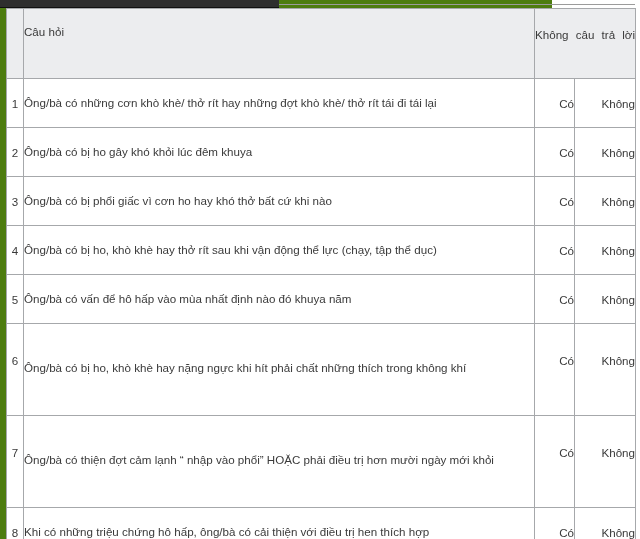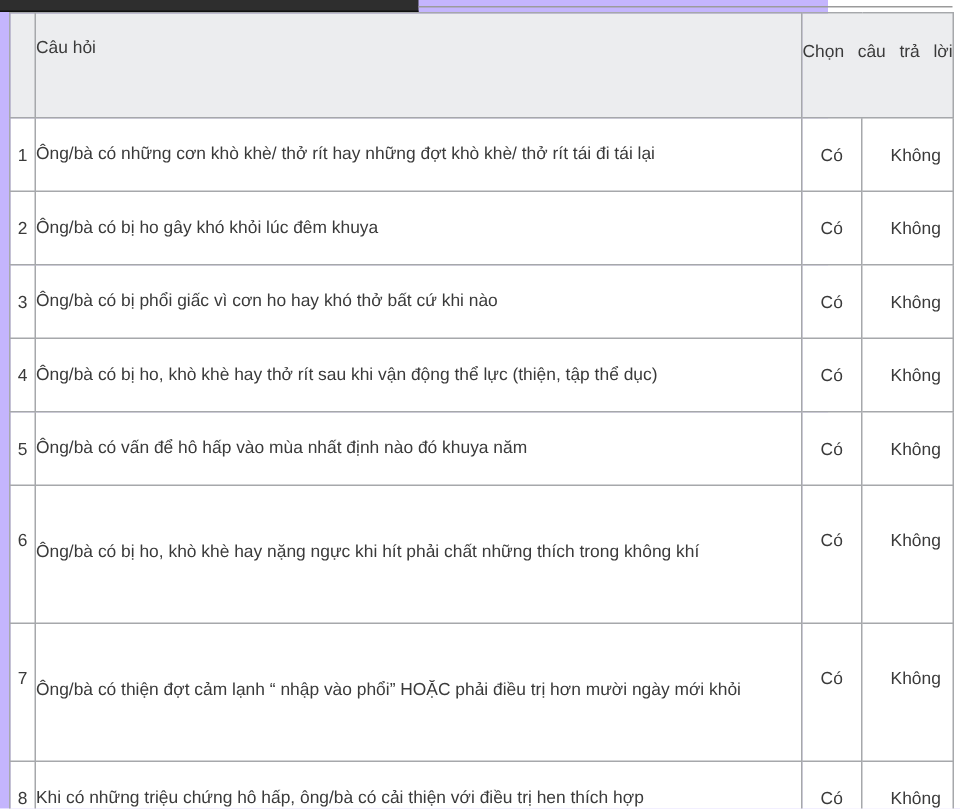--- a/index.html
+++ b/index.html
@@ -14,21 +14,21 @@
     overflow: hidden;
     font-family: "Liberation Sans", sans-serif;
     color: #3a3a3a;
     -webkit-font-smoothing: antialiased;
   }
 
   #page {
     position: relative;
     width: 552px;
     height: 539px;
-    background: #c4b5fd;
+    background: #4d7c0f;
   }
 
   
   .top-bar {
     position: absolute;
     left: 0;
     top: 0;
     width: 279px;
     height: 7px;
     background: #2e2e2e;
@@ -114,21 +114,21 @@
     text-align-last: left;
     padding: 0 9px 0 12px;
     line-height: 1.95;
     color: #3a3a3a;
   }
   td.q.multi {
     text-align: justify;
     text-align-last: left;
   }
   td.ans {
-    text-align: center;
+    text-align: right;
     padding-left: 10px;
     color: #3a3a3a;
   }
   td.ans.no {
     padding-left: 11px;
     margin-top: 11px;
   }
 
   tr.r-single td { height: 48px; }
   tr.r-double td { height: 73px; }
@@ -155,21 +155,21 @@
         <col class="c-idx">
         <col class="c-q">
         <col class="c-yes">
         <col class="c-no">
       </colgroup>
       <thead>
         <tr>
           <th class="h-idx"></th>
           <th class="h-q"><span class="hq-inner">Câu hỏi</span></th>
           <th class="h-ans" colspan="2">
-              <span class="ans-inner">Chọn câu trả lời</span>
+              <span class="ans-inner">Không câu trả lời</span>
             </th>
         </tr>
       </thead>
       <tbody>
 
         <tr class="r-single">
           <td class="idx">1</td>
           <td class="q">Ông/bà có những cơn khò khè/ thở rít hay những đợt khò khè/ thở rít tái đi tái lại</td>
           <td class="ans yes">Có</td>
           <td class="ans no">Không</td>
@@ -184,21 +184,21 @@
 
         <tr class="r-single">
           <td class="idx">3</td>
           <td class="q">Ông/bà có bị phổi giấc vì cơn ho hay khó thở bất cứ khi nào</td>
           <td class="ans yes">Có</td>
           <td class="ans no">Không</td>
         </tr>
 
         <tr class="r-single">
           <td class="idx">4</td>
-          <td class="q">Ông/bà có bị ho, khò khè hay thở rít sau khi vận động thể lực (thiện, tập thể dục)</td>
+          <td class="q">Ông/bà có bị ho, khò khè hay thở rít sau khi vận động thể lực (chạy, tập thể dục)</td>
           <td class="ans yes">Có</td>
           <td class="ans no">Không</td>
         </tr>
 
         <tr class="r-single">
           <td class="idx">5</td>
           <td class="q">Ông/bà có vấn để hô hấp vào mùa nhất định nào đó khuya năm</td>
           <td class="ans yes">Có</td>
           <td class="ans no">Không</td>
         </tr>

